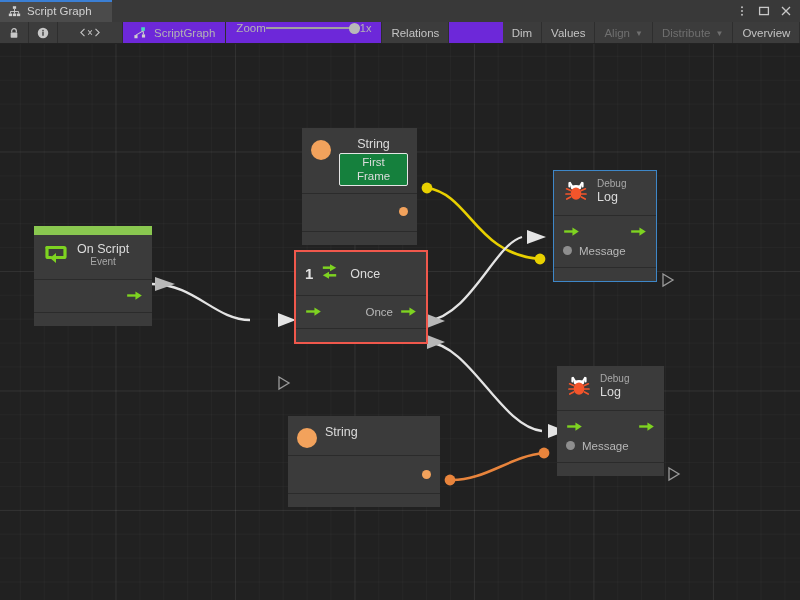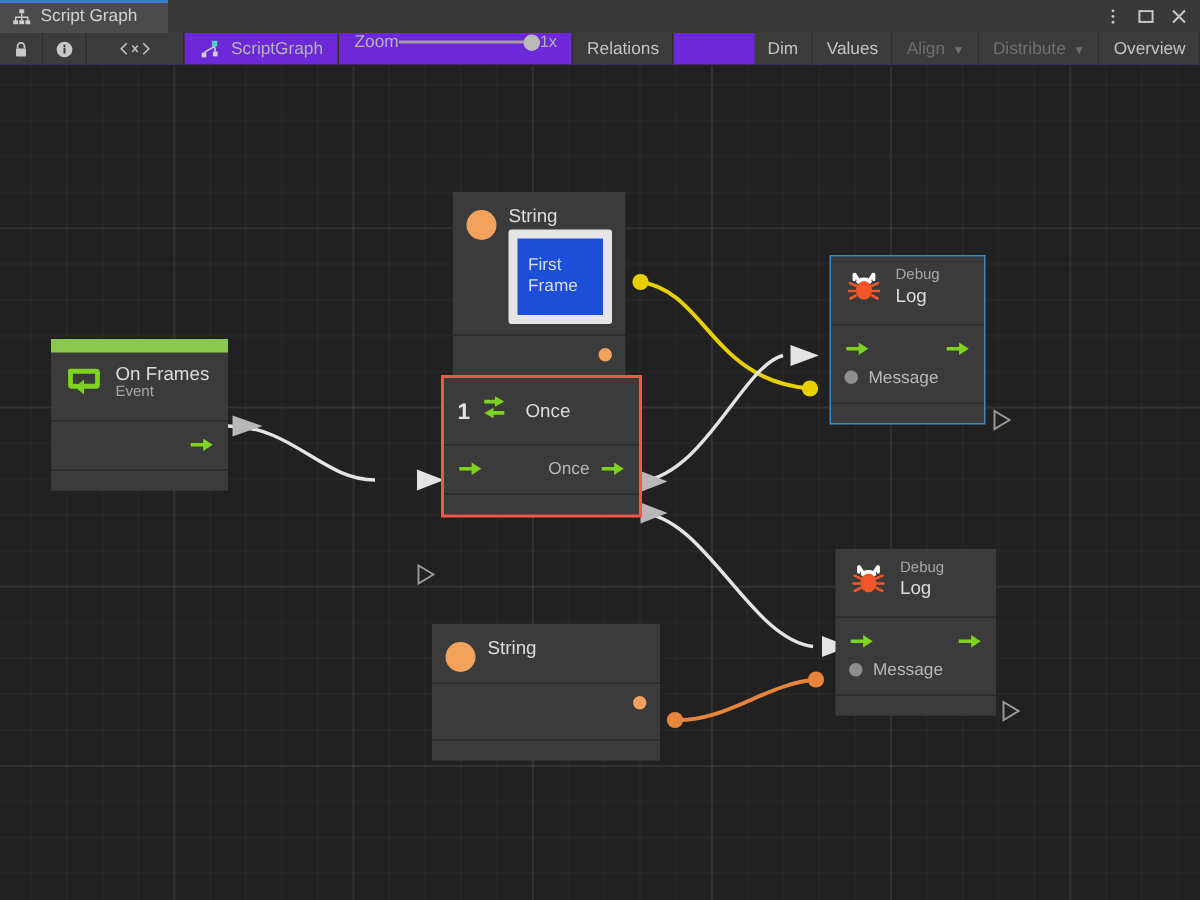--- a/index.html
+++ b/index.html
@@ -73,36 +73,36 @@
     background-position: -4px 0px, 0px -12px, -4px 0px, 0px -12px;
     overflow: hidden;
   }
   .wires { position: absolute; left: 0; top: 0; width: 800px; height: 556px;
            pointer-events: none; }
 
   
   .node { position: absolute; background: #3b3b3b; }
   .node-accent { height: 9px; width: 100%; }
   .node-head { display: flex; align-items: flex-start; gap: 8px; padding: 7px 9px 7px 9px; }
-  .node-head-text { display: flex; flex-direction: column; line-height: 1.15; }
+  .node-head-text { display: flex; flex-direction: column; line-height: 1.15; text-align: center; }
   .node-title { color: #dcdcdc; font-size: 12.5px; }
   .node-sub { color: #a8a8a8; font-size: 10px; }
   .node-head-rev { display: flex; flex-direction: column-reverse; line-height: 1.18; }
   .node-sep { height: 1px; background: #2b2b2b; width: 100%; }
   .node-body { padding: 6px 0 7px 0; }
   .node-footer { height: 14px; background: #3b3b3b; border-top: 1px solid #2b2b2b; }
-  .port-row { display: flex; justify-content: space-between;
+  .port-row { display: flex; align-items: center; justify-content: space-between;
               padding: 2px 9px; min-height: 19px; }
   .port-left, .port-right { display: flex; align-items: center; gap: 7px; }
   .port-label { color: #b8b8b8; font-size: 11.5px; }
   .flow-arrow { width: 17px; height: 11px; display: block; }
   .dot { width: 9px; height: 9px; border-radius: 50%; display: block; }
   .value-field {
-    background: #1d4ed8; border: 6px solid #e5e5e5; color: #dcdcdc;
-    font-size: 11.5px; padding: 12px 7px; border-radius: 2px; margin-top: 2px;
+    background: #15803d; border: 1px solid #e5e5e5; color: #dcdcdc;
+    font-size: 11.5px; padding: 2px 7px; border-radius: 2px; margin-top: 2px;
     display: inline-block;
   }
   .big-circle { width: 20px; height: 20px; border-radius: 50%; background: #f2a25c;
                 margin-top: 3px; flex: none; }
   .once-num { color: #e2e2e2; font-size: 15px; font-weight: bold; }
   .sel-red { outline: 2px solid #f0584c; outline-offset: 0px; }
   .sel-blue { outline: 1.5px solid #3e87c8; outline-offset: 0px; }
   .hollow-tri { position: absolute; }
 </style>
 </head>
@@ -255,21 +255,21 @@
       <div class="node-accent" style="background:#8ac850;"></div>
       <div class="node-head">
         <span>
           <svg viewBox="0 0 26 26" width="26" height="26">
             <path d="M4 5.5 h17 a1 1 0 0 1 1 1 v8 a1 1 0 0 1 -1 1 h-9" fill="none" stroke="#7ed321" stroke-width="3.2" stroke-linecap="round"></path>
             <path d="M4 5.5 v9 a1 1 0 0 0 1 1 h3" fill="none" stroke="#7ed321" stroke-width="3.2" stroke-linecap="round"></path>
             <polygon points="13,11 13,21 7,16" fill="#7ed321"></polygon>
           </svg>
         </span>
         <span class="node-head-text">
-          <span class="node-title">On Frames</span>
+          <span class="node-title">On Script</span>
           <span class="node-sub">Event</span>
         </span>
       </div>
       <div class="node-sep"></div>
       <div class="node-body">
         <div class="port-row" style="justify-content:flex-end;">
           <span class="port-right">
             <svg class="flow-arrow" viewBox="0 0 18 12">
               <path d="M1 6 H11" stroke="#7ed321" stroke-width="2.6"></path>
               <polygon points="10,1.5 17,6 10,10.5" fill="#7ed321"></polygon>

